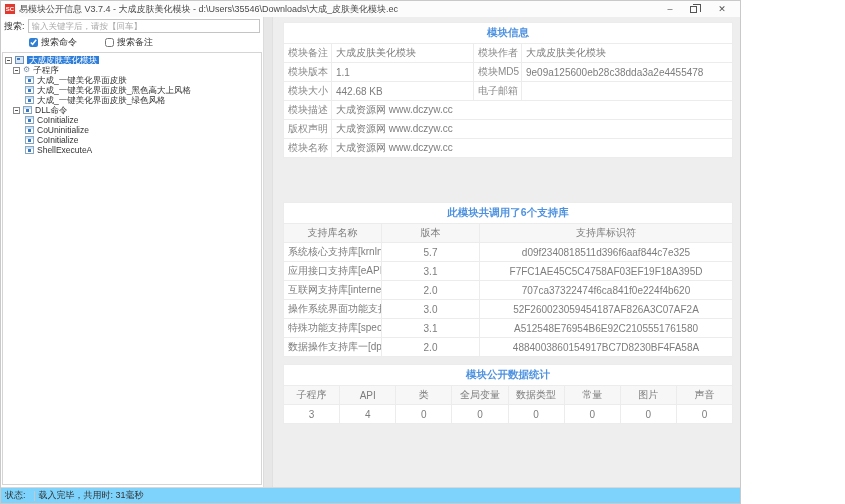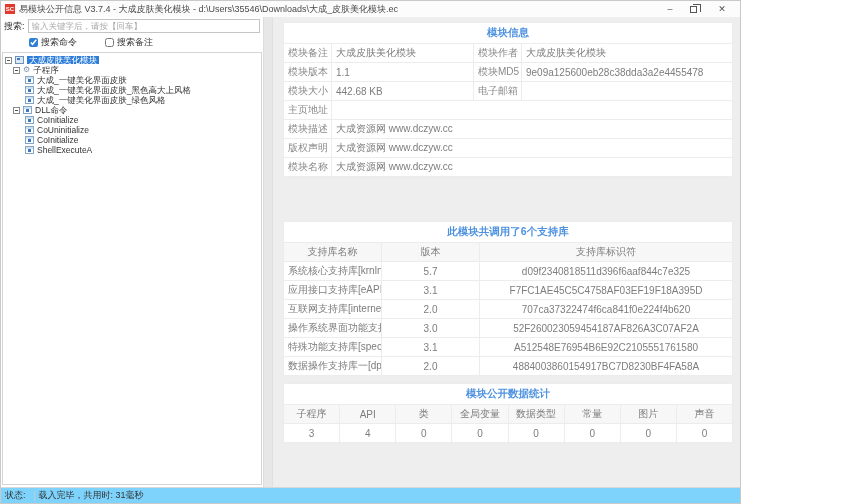--- a/index.html
+++ b/index.html
@@ -192,24 +192,20 @@
           <td class="lbl-cell">模块MD5</td>
           <td>9e09a125600eb28c38dda3a2e4455478</td>
         </tr>
         <tr>
           <td class="lbl-cell">模块大小</td>
           <td>442.68 KB</td>
           <td class="lbl-cell">电子邮箱</td>
           <td></td>
         </tr>
         <tr>
-          <td class="lbl-cell">主页地址</td>
-          <td colspan="3"></td>
-        </tr>
-        <tr>
           <td class="lbl-cell">模块描述</td>
           <td colspan="3">大成资源网 www.dczyw.cc</td>
         </tr>
         <tr>
           <td class="lbl-cell">版权声明</td>
           <td colspan="3">大成资源网 www.dczyw.cc</td>
         </tr>
         <tr>
           <td class="lbl-cell">模块名称</td>
           <td colspan="3">大成资源网 www.dczyw.cc</td>

